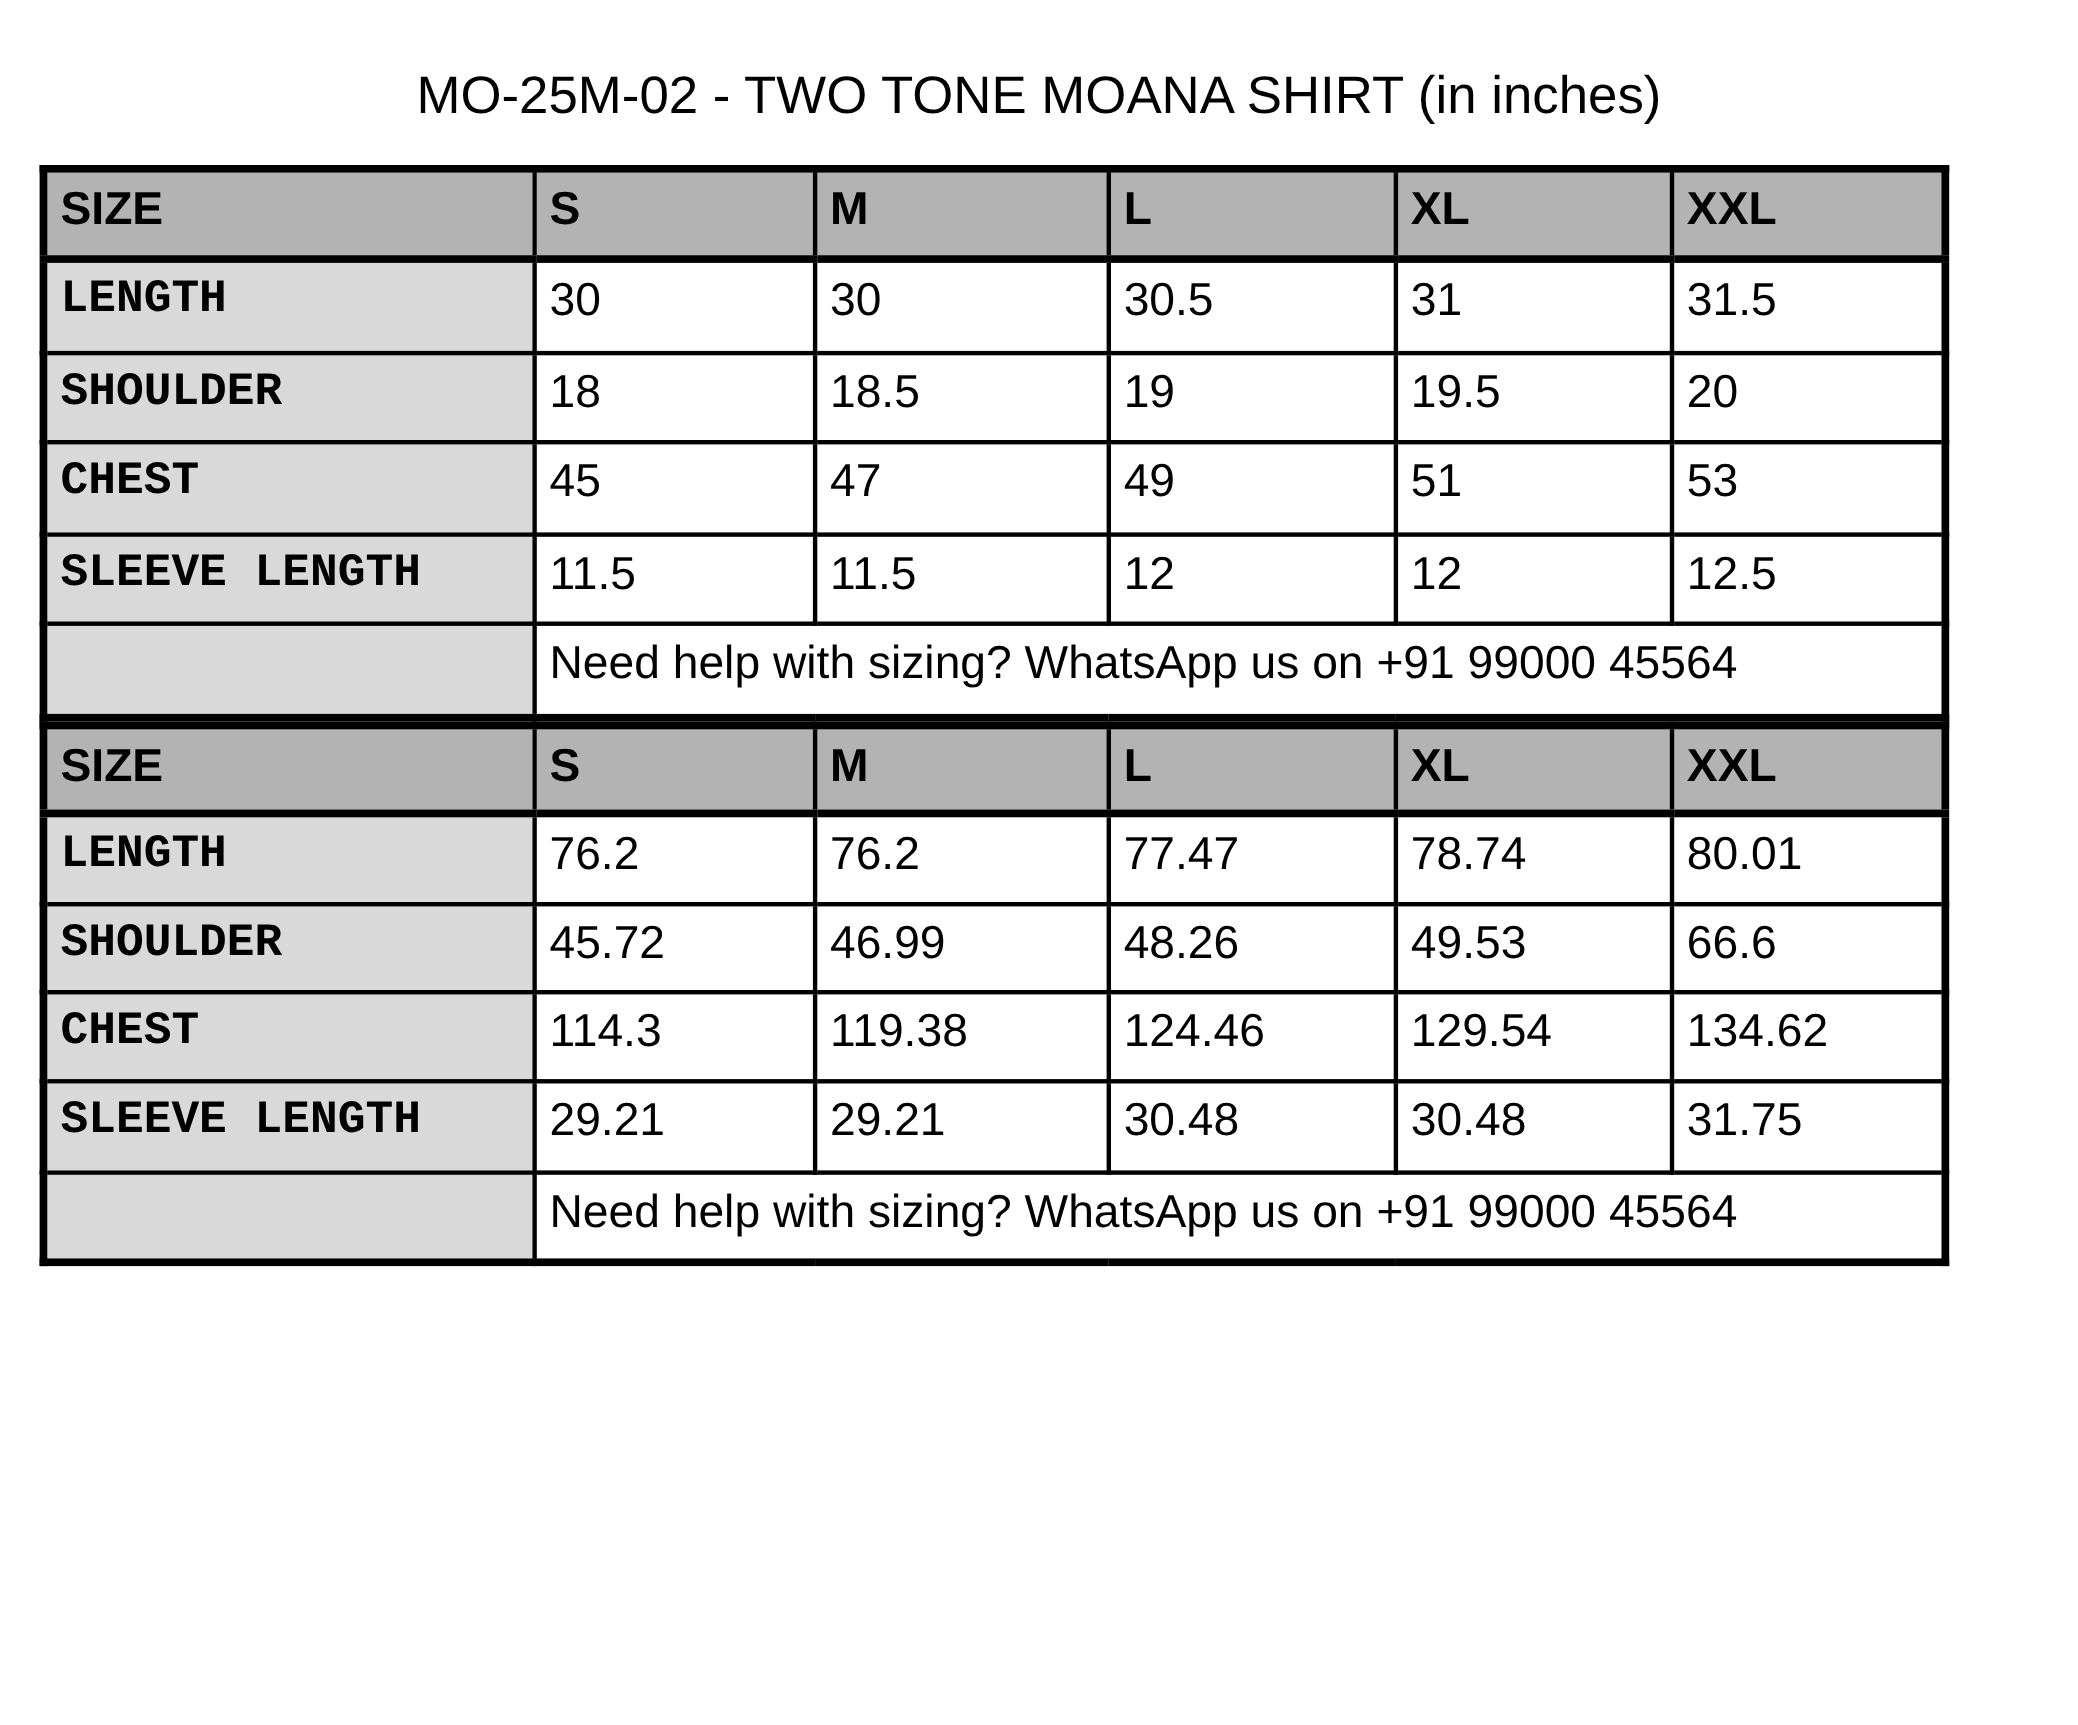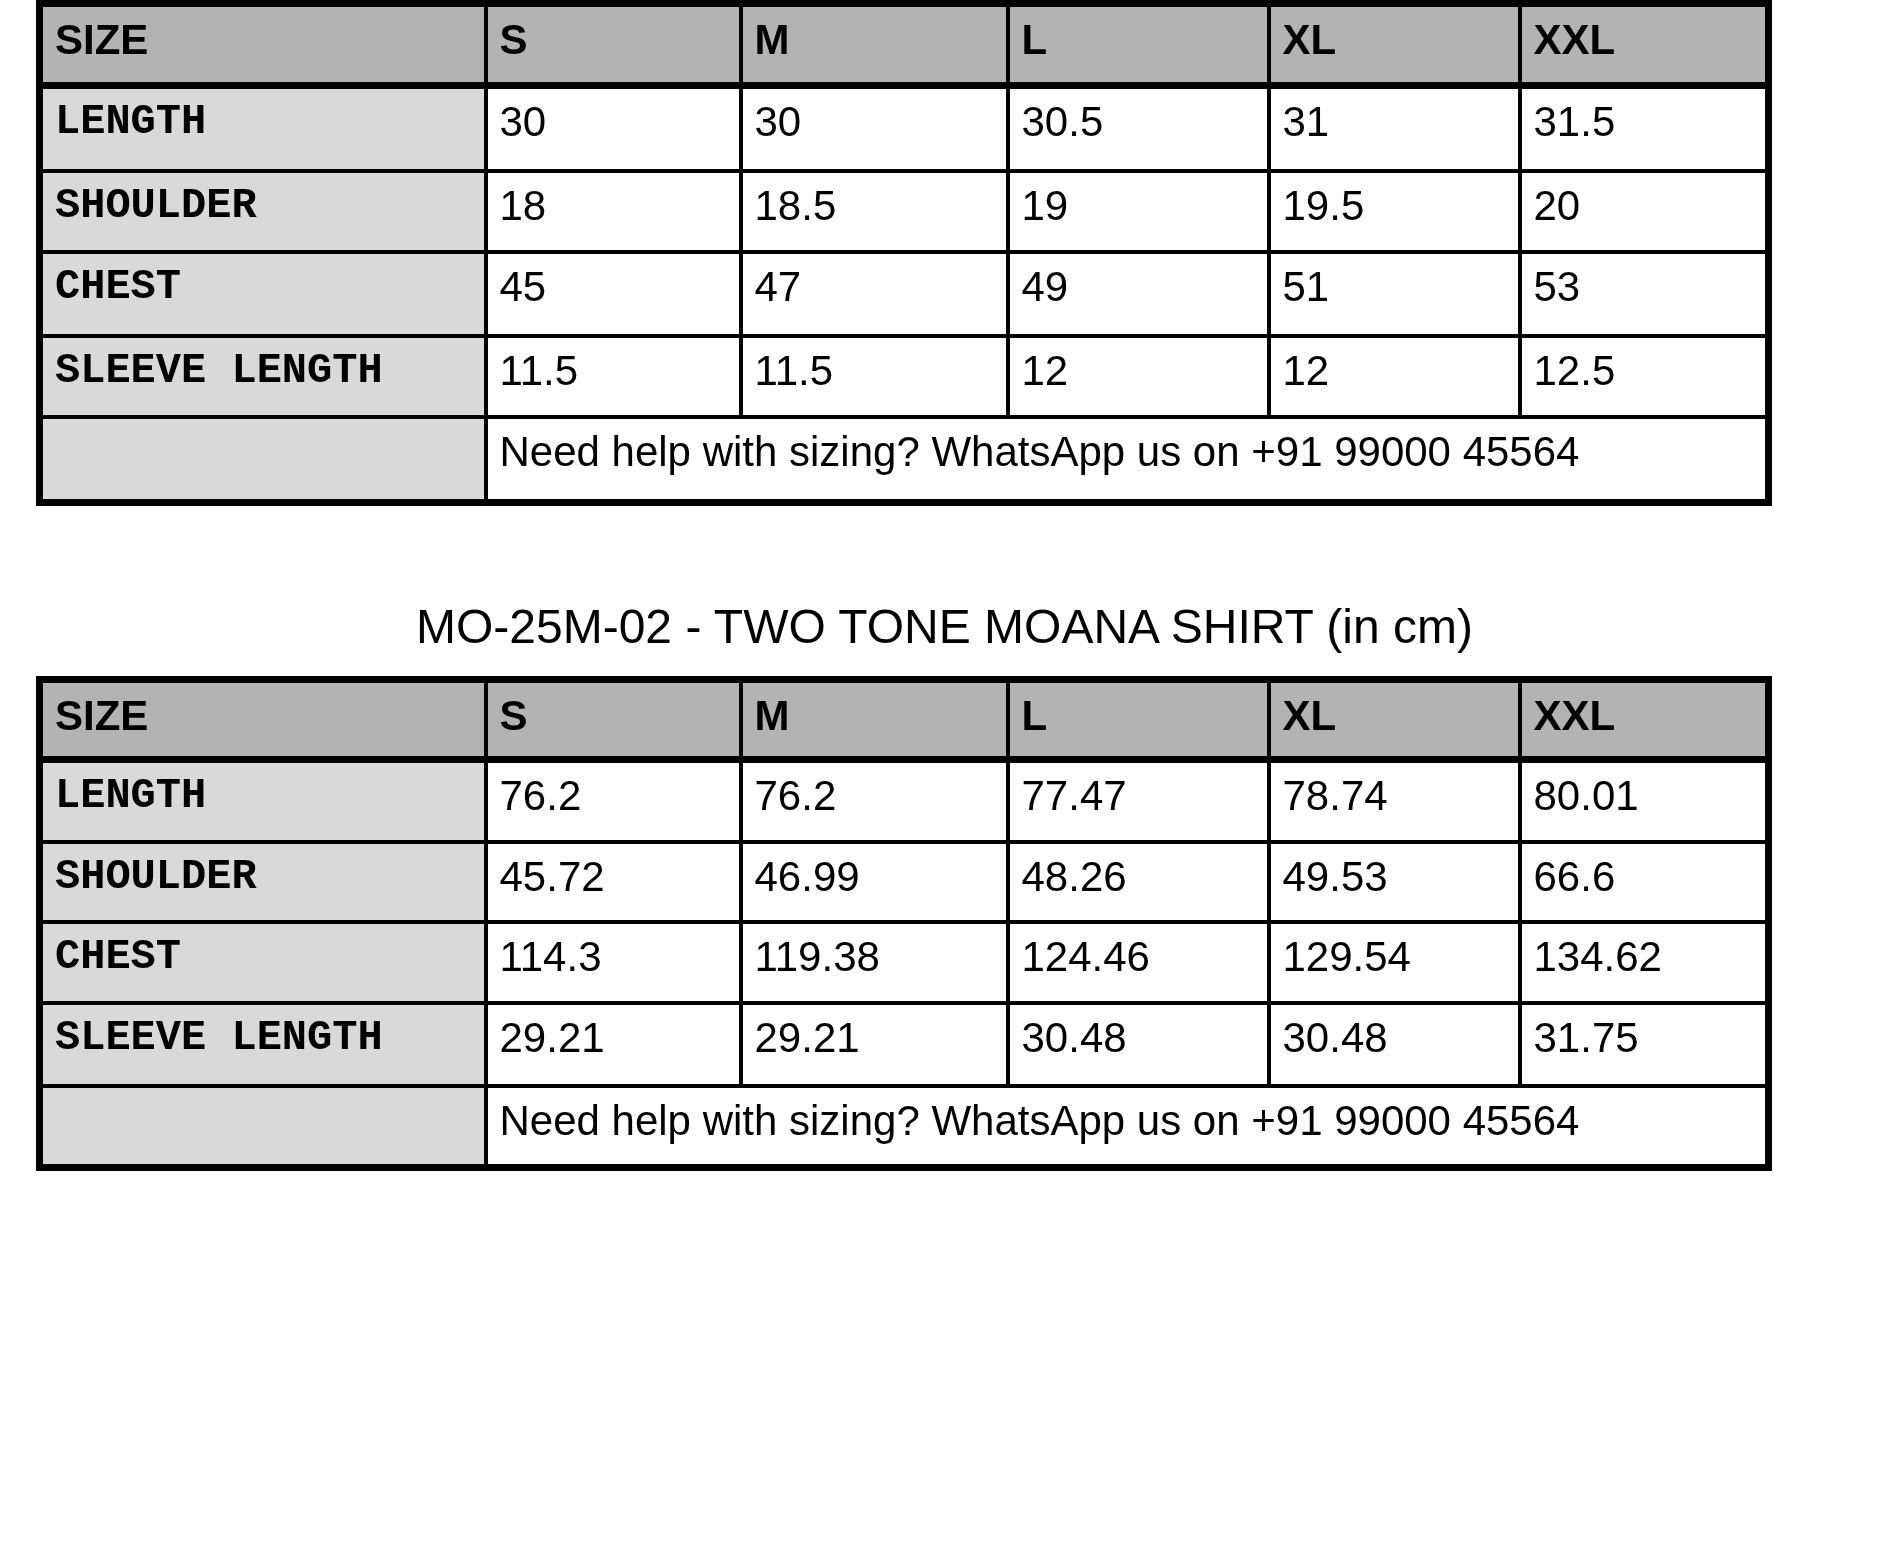--- a/index.html
+++ b/index.html
@@ -60,20 +60,21 @@
   .chart td.note{
     background:var(--cell-bg);
     font-weight:400;
   }
 </style>
 </head>
 <body>
 
 <div>
 
+  <div class="title title-1">MO-25M-02 - TWO TONE MOANA SHIRT (in inches)</div>
 
   <table class="chart">
     <colgroup>
       <col style="width:446px">
         <col style="width:255px">
         <col style="width:267px">
       <col style="width:261px">
         <col style="width:251px">
         <col style="width:249px">
     </colgroup>
@@ -118,21 +119,20 @@
         <td class="val">12</td>
         <td class="val">12.5</td>
       </tr>
       <tr style="height:86px">
         <td class="label"></td>
         <td class="note" colspan="5">Need help with sizing? WhatsApp us on +91 99000 45564</td>
       </tr>
     </tbody>
   </table>
 
-  <div class="title title-2">MO-25M-02 - TWO TONE MOANA SHIRT (in cm)</div>
 
   <table class="chart">
     <colgroup>
       <col style="width:446px">
         <col style="width:255px">
         <col style="width:267px">
       <col style="width:261px">
         <col style="width:251px">
         <col style="width:249px">
     </colgroup>

